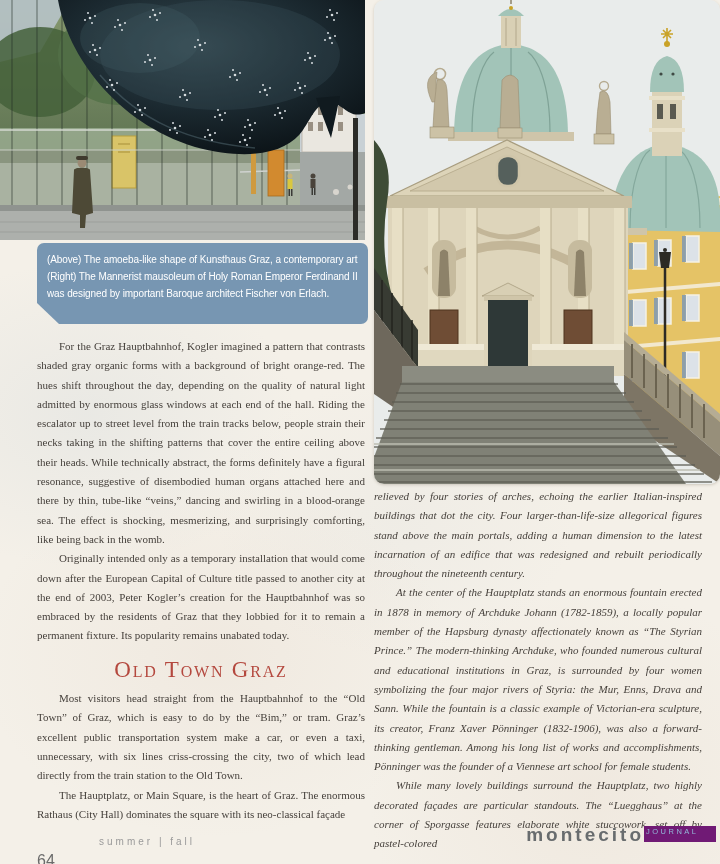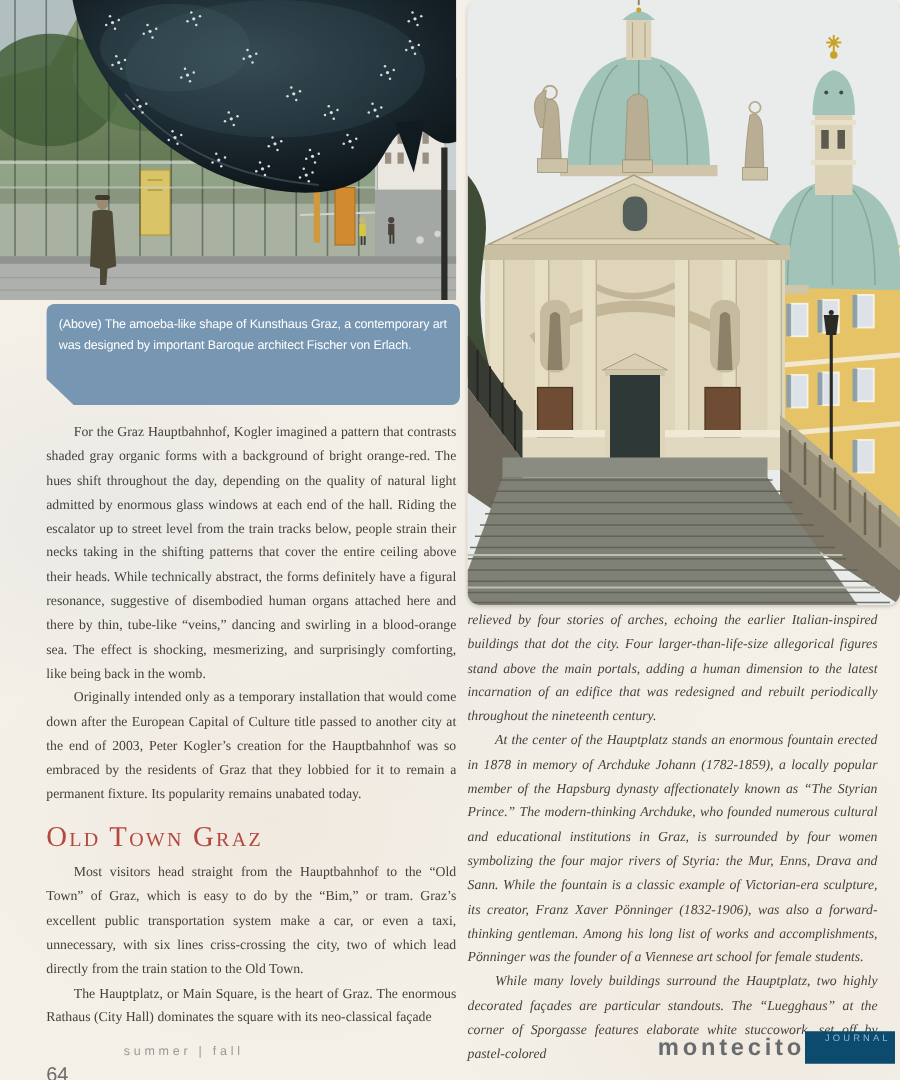--- a/index.html
+++ b/index.html
@@ -30,39 +30,39 @@
   }
   .cap-line{white-space:nowrap;}
   .col{position:absolute;width:328px;color:#46413c;font-size:11px;line-height:19.3px;text-align:justify;}
   #col-left{left:37px;top:337px;}
   #col-right{left:374px;top:487px;font-style:italic;}
   .col p{margin:0;text-indent:22px;}
   .col p.no-indent{text-indent:0;}
   h2.section-heading{
     font-family:"Liberation Serif",serif;font-weight:400;
     font-variant:small-caps;font-size:23px;letter-spacing:1.8px;
-    color:#b4483e;margin:11px 0 7px 0;text-indent:0;text-align:left;line-height:1.1;
+    color:#b4483e;margin:11px 0 7px 0;text-indent:0;text-align:center;line-height:1.1;
   }
   .page-number{
     position:absolute;left:37px;top:852px;
     font-family:"Liberation Sans",sans-serif;font-size:16px;color:#6b6b6b;
   }
   .season{
     position:absolute;left:99px;top:836px;
     font-family:"Liberation Sans",sans-serif;font-size:10px;letter-spacing:3px;color:#9a9a9a;
   }
   .logo{position:absolute;right:4px;top:825px;display:flex;align-items:center;}
   .logo-name{
     font-family:"Liberation Sans",sans-serif;font-weight:700;font-size:19px;
     letter-spacing:3px;color:#686c6e;line-height:1;
   }
   .logo-bar{
-    width:72px;height:26px;background:#0c4a6e;margin-bottom:1px;
+    width:72px;height:16px;background:#701a75;margin-bottom:1px;
     font-family:"Liberation Sans",sans-serif;font-size:7.5px;letter-spacing:2.5px;
-    line-height:11px;color:#93b9d9;padding-left:16px;box-sizing:border-box;overflow:hidden;
+    line-height:11px;color:#93b9d9;padding-left:2px;box-sizing:border-box;overflow:hidden;
   }
 </style>
 </head>
 <body>
 
 <div class="page">
 
   <div class="photo" id="photo-left">
     <svg width="365" height="240" viewBox="0 0 365 240">
       <defs>
@@ -358,20 +358,21 @@
             <line x1="0" y1="482" x2="338" y2="482"></line>
         </g>
         <line x1="0" y1="444" x2="300" y2="444" stroke="#bdbeb2" stroke-width="1.6"></line>
         <line x1="0" y1="470" x2="326" y2="470" stroke="#bdbeb2" stroke-width="1.6"></line>
       </g>
     </svg>
   </div>
 
   <div class="caption-box">
     <div class="cap-line">(Above) The amoeba-like shape of Kunsthaus Graz, a contemporary art</div>
+    <div class="cap-line">(Right) The Mannerist mausoleum of Holy Roman Emperor Ferdinand II</div>
     <div class="cap-line">was designed by important Baroque architect Fischer von Erlach.</div>
   </div>
 
   <div class="col" id="col-left">
     <p>For the Graz Hauptbahnhof, Kogler imagined a pattern that contrasts shaded gray organic forms with a background of bright orange-red. The hues shift throughout the day, depending on the quality of natural light admitted by enormous glass windows at each end of the hall. Riding the escalator up to street level from the train tracks below, people strain their necks taking in the shifting patterns that cover the entire ceiling above their heads. While technically abstract, the forms definitely have a figural resonance, suggestive of disembodied human organs attached here and there by thin, tube-like “veins,” dancing and swirling in a blood-orange sea. The effect is shocking, mesmerizing, and surprisingly comforting, like being back in the womb.</p>
     <p>Originally intended only as a temporary installation that would come down after the European Capital of Culture title passed to another city at the end of 2003, Peter Kogler’s creation for the Hauptbahnhof was so embraced by the residents of Graz that they lobbied for it to remain a permanent fixture. Its popularity remains unabated today.</p>
     <h2 class="section-heading">Old Town Graz</h2>
     <p>Most visitors head straight from the Hauptbahnhof to the “Old Town” of Graz, which is easy to do by the “Bim,” or tram. Graz’s excellent public transportation system make a car, or even a taxi, unnecessary, with six lines criss-crossing the city, two of which lead directly from the train station to the Old Town.</p>
     <p>The Hauptplatz, or Main Square, is the heart of Graz. The enormous Rathaus (City Hall) dominates the square with its neo-classical façade</p>
   </div>

